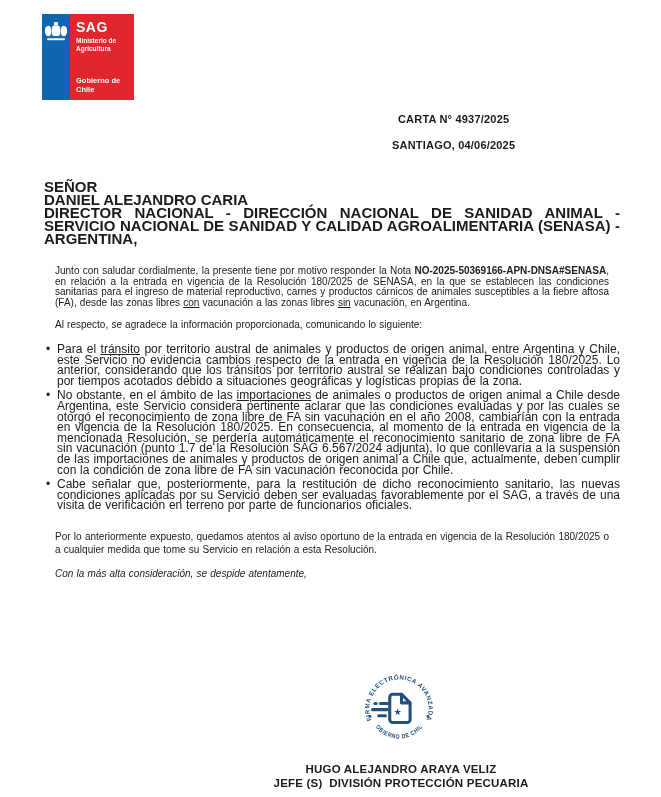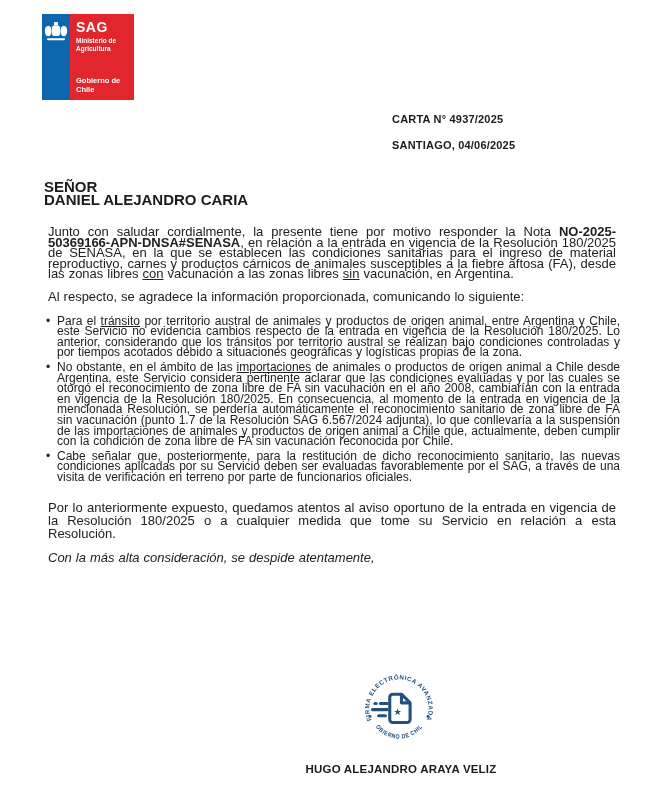--- a/index.html
+++ b/index.html
@@ -10,25 +10,25 @@
   
   .logo{position:absolute;left:42px;top:14px;width:92px;height:86px;display:flex;}
   .logo-blue{width:28px;height:100%;background:#0e66ae;position:relative;}
   .logo-red{flex:1;height:100%;background:#e1262d;position:relative;color:#fff;}
   .logo-crest{position:absolute;left:2px;top:7px;}
   .logo-sag{position:absolute;left:6px;top:5px;font-size:14px;font-weight:bold;letter-spacing:.5px;}
   .logo-ministry{position:absolute;left:6px;top:23px;font-size:6.5px;font-weight:bold;line-height:7.5px;width:44px;white-space:pre-line;}
   .logo-gov{position:absolute;left:6px;bottom:6px;font-size:7.5px;font-weight:bold;}
   
   .header-block{position:absolute;left:392px;top:113px;font-size:11px;font-weight:bold;color:#1b1b1b;}
-  .header-block .hline{margin-bottom:14px;letter-spacing:.2px;}
+  .header-block .hline{margin-bottom:14px;letter-spacing:.2px;text-align:center;}
   
   .content{position:absolute;left:44px;top:180px;width:576px;}
   .recipient{font-size:15px;font-weight:bold;line-height:13px;color:#1b1b1b;text-align:justify;}
-  .para{font-size:13px;line-height:10.6px;text-align:justify;margin:4px;word-spacing:.4px;}
+  .para{font-size:10px;line-height:10.6px;text-align:justify;margin:11px;word-spacing:.4px;}
   .intro{margin-top:21px;}
   .al-respecto{margin-top:12px;}
   ul.bullets{margin:13px 0 0 0;padding:0;list-style:none;}
   ul.bullets li{position:relative;padding-left:13px;margin-bottom:4px;font-size:12px;line-height:10.6px;text-align:justify;word-spacing:.4px;}
   ul.bullets li::before{content:"\2022";position:absolute;left:2px;top:0;}
   .closing1{margin-top:19px;line-height:13px;}
   .closing2{margin-top:11px;line-height:13px;font-style:italic;}
   .b{font-weight:bold;}
   .u{text-decoration:underline;}
   
@@ -63,20 +63,21 @@
 
   <div class="header-block">
     <div class="hline">CARTA N° 4937/2025</div>
     <div class="hline">SANTIAGO, 04/06/2025</div>
   </div>
 
   <div class="content">
     <div class="recipient">
       <div>SEÑOR</div>
       <div>DANIEL ALEJANDRO CARIA</div>
+      <div>DIRECTOR NACIONAL - DIRECCIÓN NACIONAL DE SANIDAD ANIMAL - SERVICIO NACIONAL DE SANIDAD Y CALIDAD AGROALIMENTARIA (SENASA) - ARGENTINA,</div>
     </div>
 
     <p class="para intro"><span>Junto con saludar cordialmente, la presente tiene por motivo responder la Nota </span><span class="b">NO-2025-50369166-APN-DNSA#SENASA</span><span>, en relación a la entrada en vigencia de la Resolución 180/2025 de SENASA, en la que se establecen las condiciones sanitarias para el ingreso de material reproductivo, carnes y productos cárnicos de animales susceptibles a la fiebre aftosa (FA), desde las zonas libres </span><span class="u">con</span><span> vacunación a las zonas libres </span><span class="u">sin</span><span> vacunación, en Argentina.</span></p>
 
     <p class="para al-respecto">Al respecto, se agradece la información proporcionada, comunicando lo siguiente:</p>
 
     <ul class="bullets">
       <li><span>Para el </span><span class="u">tránsito</span><span> por territorio austral de animales y productos de origen animal, entre Argentina y Chile, este Servicio no evidencia cambios respecto de la entrada en vigencia de la Resolución 180/2025. Lo anterior, considerando que los tránsitos por territorio austral se realizan bajo condiciones controladas y por tiempos acotados debido a situaciones geográficas y logísticas propias de la zona.</span></li>
       <li><span>No obstante, en el ámbito de las </span><span class="u">importaciones</span><span> de animales o productos de origen animal a Chile desde Argentina, este Servicio considera pertinente aclarar que las condiciones evaluadas y por las cuales se otorgó el reconocimiento de zona libre de FA sin vacunación en el año 2008, cambiarían con la entrada en vigencia de la Resolución 180/2025. En consecuencia, al momento de la entrada en vigencia de la mencionada Resolución, se perdería automáticamente el reconocimiento sanitario de zona libre de FA sin vacunación (punto 1.7 de la Resolución SAG 6.567/2024 adjunta), lo que conllevaría a la suspensión de las importaciones de animales y productos de origen animal a Chile que, actualmente, deben cumplir con la condición de zona libre de FA sin vacunación reconocida por Chile.</span></li>
       <li><span>Cabe señalar que, posteriormente, para la restitución de dicho reconocimiento sanitario, las nuevas condiciones aplicadas por su Servicio deben ser evaluadas favorablemente por el SAG, a través de una visita de verificación en terreno por parte de funcionarios oficiales.</span></li>
@@ -109,15 +110,16 @@
         <line x1="21" y1="51" x2="23" y2="51"></line>
         <line x1="17" y1="61" x2="41" y2="61"></line>
         <line x1="27" y1="71" x2="38" y2="71"></line>
       </g>
       <text x="58" y="69" text-anchor="middle" font-size="15" fill="#23507d" font-family="DejaVu Sans, sans-serif">★</text>
     </g>
   </svg>
 
   <div class="signature">
     <div>HUGO ALEJANDRO ARAYA VELIZ</div>
+    <div class="sig-title">JEFE (S)  DIVISIÓN PROTECCIÓN PECUARIA</div>
   </div>
 
 </div>
 
 </body></html>

